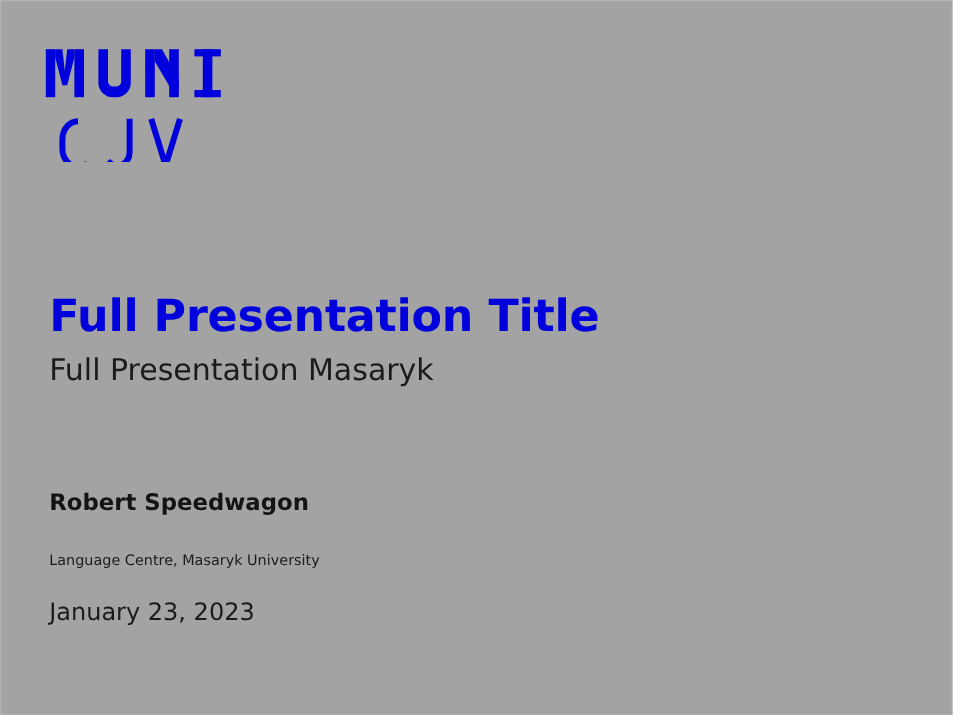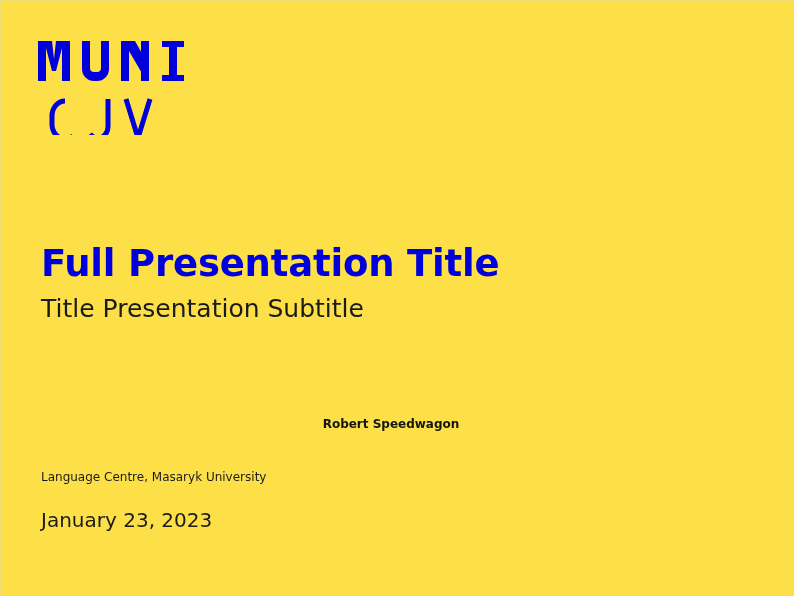--- a/index.html
+++ b/index.html
@@ -8,21 +8,21 @@
     padding: 0;
     background: #ffffff;
   }
   body {
     font-family: "DejaVu Sans", "Liberation Sans", sans-serif;
   }
   #slide {
     position: relative;
     width: 794px;
     height: 596px;
-    background: #fde047;
+    background: #a3a3a3;
     overflow: hidden;
     box-sizing: border-box;
   }
 
   
   #logo {
     position: absolute;
     left: 38px;
     top: 39px;
     width: 150px;
@@ -57,27 +57,26 @@
   }
 
   
   #meta-block {
     position: absolute;
     left: 41px;
     top: 406px;
     width: 700px;
   }
   .meta-strong {
-    margin: 10px;
-    font-size: 12px;
+    margin: 0;
+    font-size: 19px;
     font-weight: bold;
     line-height: 1.42;
     color: #141414;
     white-space: nowrap;
-    text-align: center;
   }
   #affiliation {
     margin: 0;
     padding-top: 27px;
     font-size: 12px;
     font-weight: normal;
     line-height: 1.3;
     color: #1b1b1b;
     white-space: nowrap;
   }
@@ -143,21 +142,21 @@
         <g>
           <path d="M88,60 L100,99 L112,60" fill="none" stroke="#0000dc" stroke-width="5" stroke-linecap="butt" stroke-linejoin="miter"></path>
         </g>
 
       </g>
     </svg>
   </div>
 
   <div id="title-block">
     <h1 id="presentation-title">Full Presentation Title</h1>
-    <h2 id="presentation-subtitle">Title Presentation Subtitle</h2>
+    <h2 id="presentation-subtitle">Full Presentation Masaryk</h2>
   </div>
 
   <div id="meta-block">
     <p class="meta-strong">Robert Speedwagon</p>
     <p id="affiliation">Language Centre, Masaryk University</p>
     <p id="date-line">January 23, 2023</p>
   </div>
 
   <div id="edge-shade"></div>
 

